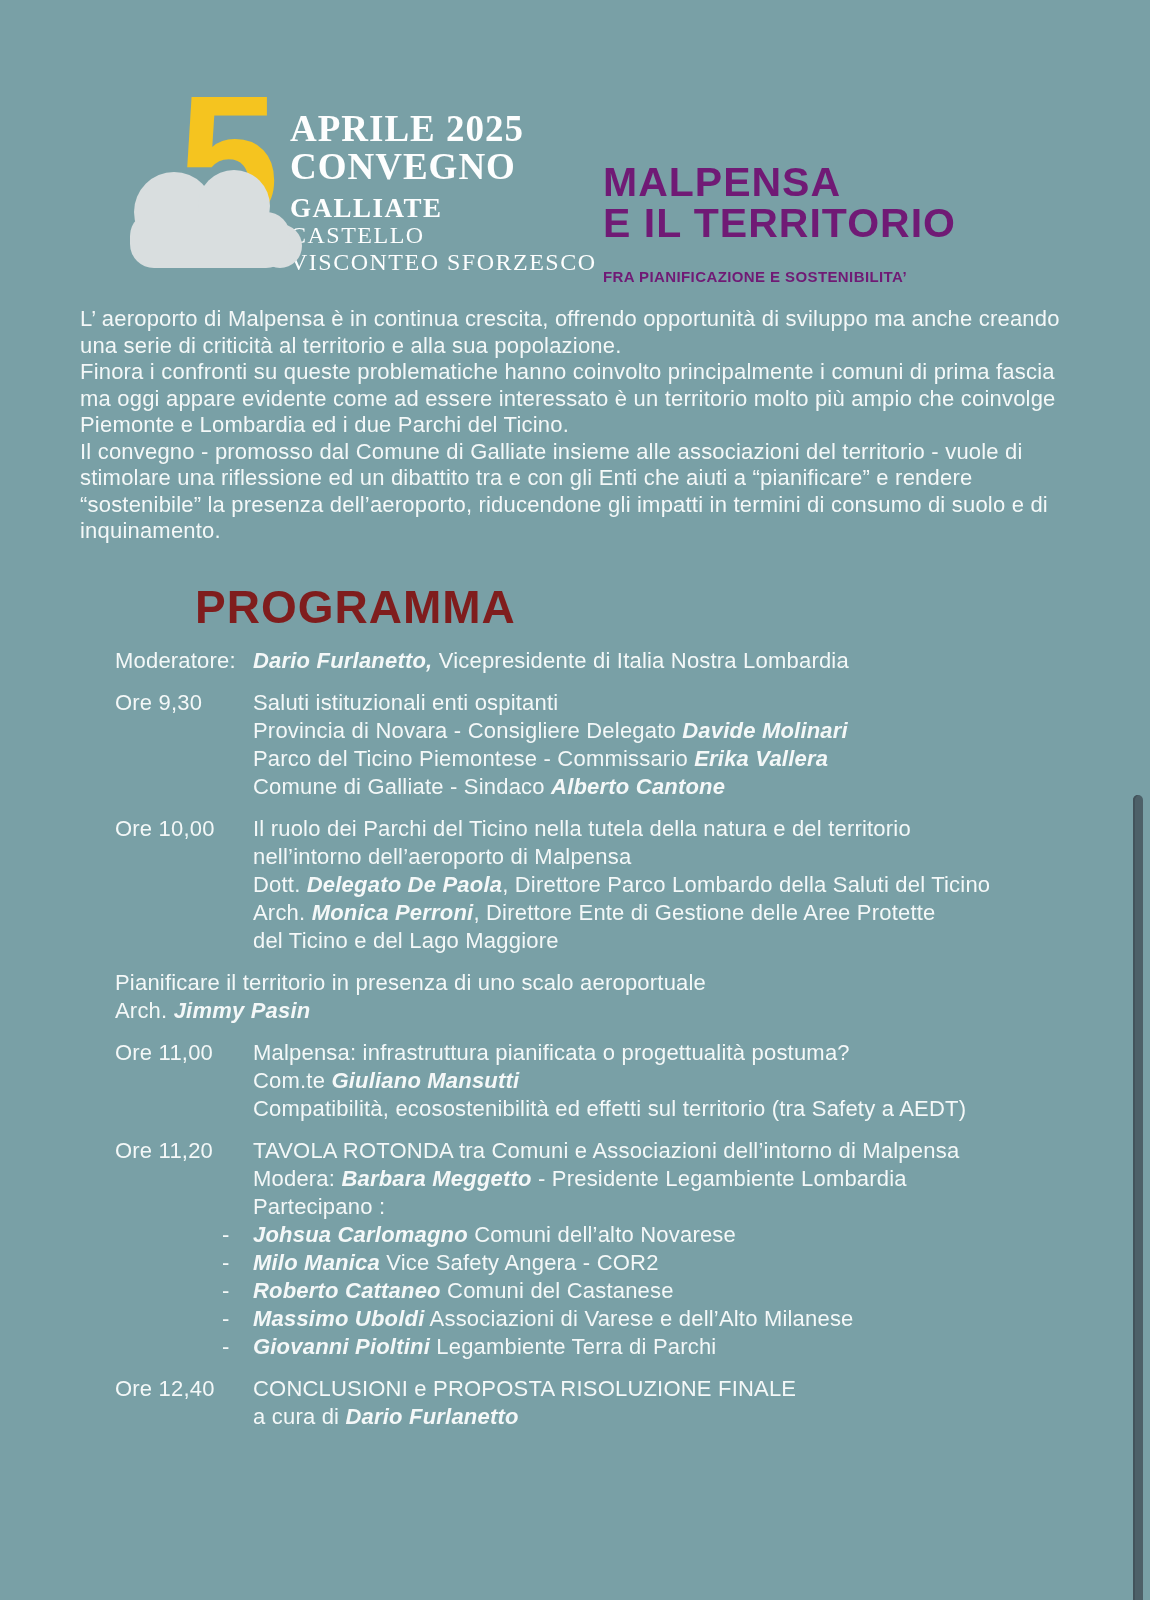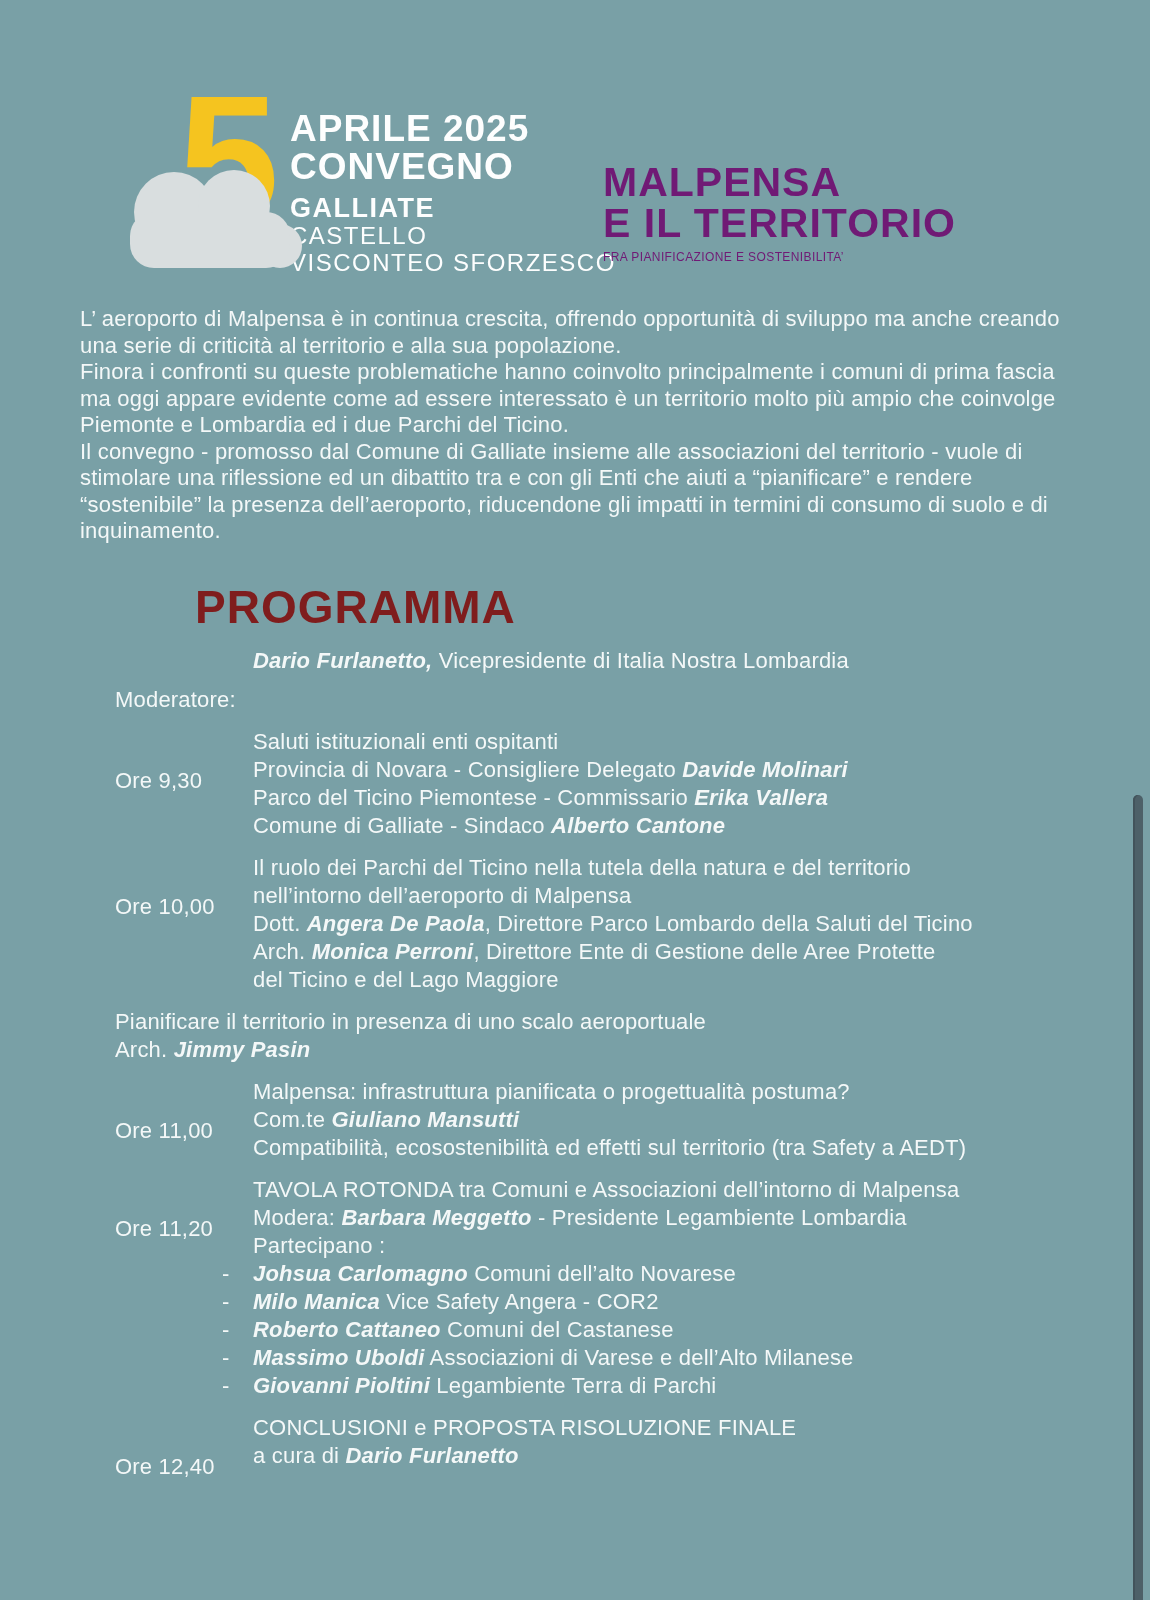--- a/index.html
+++ b/index.html
@@ -13,44 +13,44 @@
 
   
   .logo{position:absolute;left:118px;top:104px;width:200px;height:165px;}
   .five{
     position:absolute;left:60px;top:-36px;
     font-size:182px;line-height:1;font-weight:bold;
     color:#F5C41F;z-index:1;letter-spacing:-4px;
   }
   .cloud{position:absolute;left:4px;top:60px;z-index:2;}
 
-  .date-block{position:absolute;left:290px;top:110px;color:#FDFEFE;}
+  .date-block{position:absolute;left:290px;top:110px;color:#FDFEFE;font-family:Liberation Serif, serif;}
   .date-big{font-size:37px;font-weight:bold;line-height:38px;letter-spacing:1px;}
   .venue-bold{font-size:27px;font-weight:bold;line-height:28px;letter-spacing:1.5px;margin-top:8px;}
   .venue{font-size:24px;font-weight:400;line-height:27px;letter-spacing:1.5px;}
 
   .title-block{position:absolute;left:603px;top:162px;color:#701a75;}
   .title-big{font-size:41px;font-weight:bold;line-height:41px;letter-spacing:1px;}
-  .title-sub{font-size:12px;font-weight:normal;letter-spacing:0.4px;margin-top:6px;}
+  .title-sub{font-size:15px;font-weight:bold;letter-spacing:0.4px;margin-top:24px;}
 
   
   .intro{
     position:absolute;left:80px;top:306px;width:1000px;
     color:#F4F8F8;font-size:22px;line-height:26.5px;letter-spacing:0.2px;
   }
   .intro p{margin:0;}
 
   
   .program{position:absolute;left:115px;top:583px;width:980px;color:#F4F8F8;}
   .program h2{
     margin:0 0 16px 80px;color:#7f1d1d;
     font-size:46px;line-height:48px;font-weight:bold;letter-spacing:1px;
   }
   .entry{display:flex;margin-bottom:14px;font-size:22px;line-height:28px;letter-spacing:0.2px;}
-  .time{flex:0 0 138px;margin-top:39px;}
+  .time{flex:0 0 138px;}
   .content{flex:1;}
   .line{position:relative;}
   .line .dash-mark{position:absolute;left:-31px;top:0;}
   .name{font-weight:bold;font-style:italic;}
 
   
   .scrollbar-thumb{
     position:absolute;left:1133px;top:795px;width:10px;height:805px;
     background:#4D6068;border-radius:5px 5px 0 0;
     box-shadow:inset 2px 0 0 #42535B;
@@ -109,21 +109,21 @@
             <div class="line"><span>Provincia di Novara - Consigliere Delegato </span><span class="name">Davide Molinari</span></div>
             <div class="line"><span>Parco del Ticino Piemontese - Commissario </span><span class="name">Erika Vallera</span></div>
             <div class="line"><span>Comune di Galliate - Sindaco </span><span class="name">Alberto Cantone</span></div>
           </div>
         </div>
         <div class="entry">
           <div class="time">Ore 10,00</div>
           <div class="content">
             <div class="line"><span>Il ruolo dei Parchi del Ticino nella tutela della natura e del territorio</span></div>
             <div class="line"><span>nell’intorno dell’aeroporto di Malpensa</span></div>
-            <div class="line"><span>Dott. </span><span class="name">Angera De Paola</span><span>, Direttore Parco Lombardo della Saluti del Ticino</span></div>
+            <div class="line"><span>Dott. </span><span class="name">Delegato De Paola</span><span>, Direttore Parco Lombardo della Saluti del Ticino</span></div>
             <div class="line"><span>Arch. </span><span class="name">Monica Perroni</span><span>, Direttore Ente di Gestione delle Aree Protette</span></div>
             <div class="line"><span>del Ticino e del Lago Maggiore</span></div>
           </div>
         </div>
         <div class="entry">
           <div class="content">
             <div class="line"><span>Pianificare il territorio in presenza di uno scalo aeroportuale</span></div>
             <div class="line"><span>Arch. </span><span class="name">Jimmy Pasin</span></div>
           </div>
         </div>

